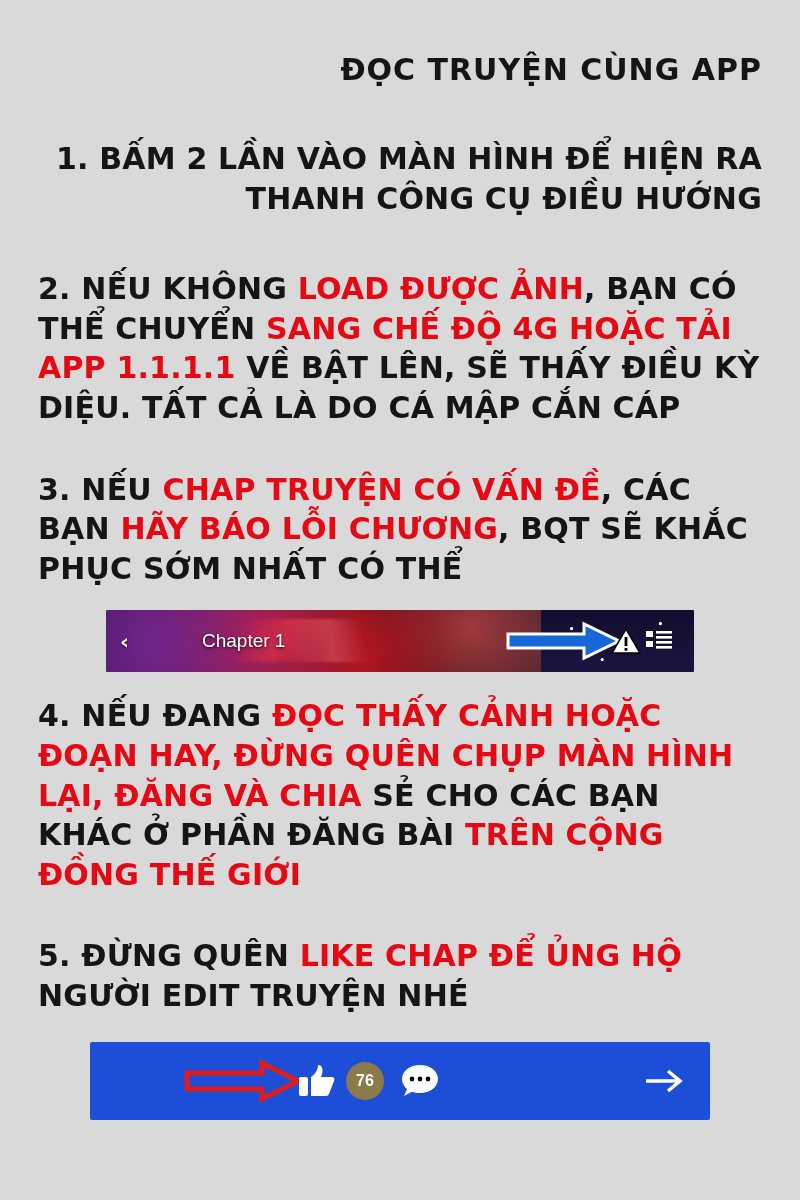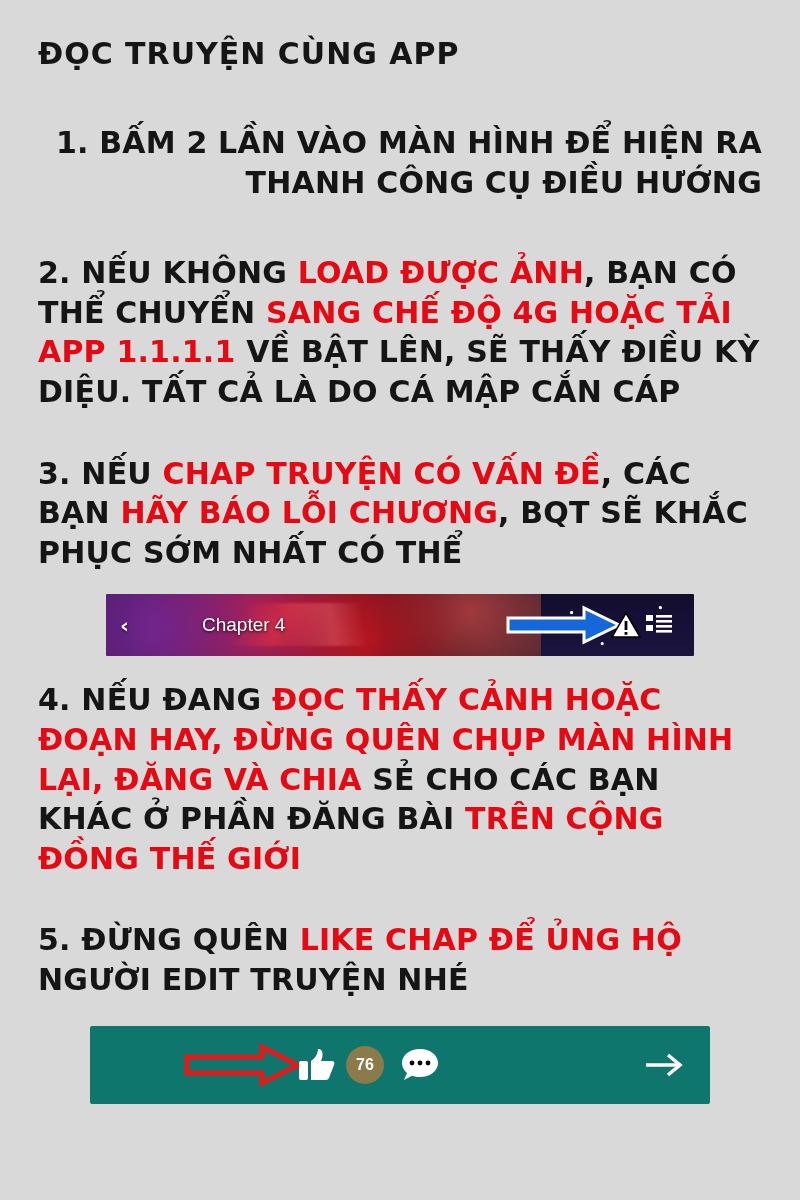--- a/index.html
+++ b/index.html
@@ -15,25 +15,25 @@
     overflow: hidden;
   }
   .page {
     position: relative;
     width: 800px;
     height: 1200px;
     box-sizing: border-box;
     padding: 0 38px;
   }
   .title {
-    text-align: left;
+    text-align: right;
     font-size: 30px;
     font-weight: bold;
     letter-spacing: 1px;
-    padding-top: 36px;
+    padding-top: 52px;
     text-transform: uppercase;
     color: #151515;
   }
   .block {
     font-size: 30px;
     font-weight: bold;
     line-height: 1.32;
     letter-spacing: 0.2px;
     text-transform: uppercase;
     color: #151515;
@@ -135,21 +135,21 @@
     width: 26px;
     height: 24px;
   }
 
   
   .bottom-bar {
     position: relative;
     margin: 26px auto 0 auto;
     width: 620px;
     height: 78px;
-    background: #0f766e;
+    background: #1d4ed8;
     border-radius: 2px;
     overflow: hidden;
   }
   .bb-arrow {
     position: absolute;
     left: 94px;
     top: 50%;
     transform: translateY(-50%);
     width: 118px;
     height: 44px;
@@ -214,21 +214,21 @@
 
   <div class="block b3">
     <span>3. </span><span>NẾU </span><span class="hl">CHAP TRUYỆN CÓ VẤN ĐỀ</span><span>, CÁC BẠN </span><span class="hl">HÃY BÁO LỖI CHƯƠNG</span><span>, BQT SẼ KHẮC PHỤC SỚM NHẤT CÓ THỂ</span>
   </div>
 
   <div class="chapter-bar">
     <div class="cb-bg"></div>
     <div class="cb-streak"></div>
     <div class="cb-stars"></div>
     <div class="cb-back">‹</div>
-    <div class="cb-chapter">Chapter 4</div>
+    <div class="cb-chapter">Chapter 1</div>
     <div class="cb-arrow">
       <svg viewBox="0 0 116 40" width="116" height="40">
         <path d="M2 13 H78 V3 L113 20 L78 37 V27 H2 Z" fill="#1668d8" stroke="#ffffff" stroke-width="3"></path>
       </svg>
     </div>
     <div class="cb-warn">
       <svg viewBox="0 0 30 28" width="30" height="28">
         <path d="M15 2 L29 26 H1 Z" fill="#ffffff" stroke="#000000" stroke-width="1.5"></path>
         <rect x="13.6" y="10" width="2.8" height="9" fill="#000000"></rect>
         <rect x="13.6" y="21" width="2.8" height="2.8" fill="#000000"></rect>

